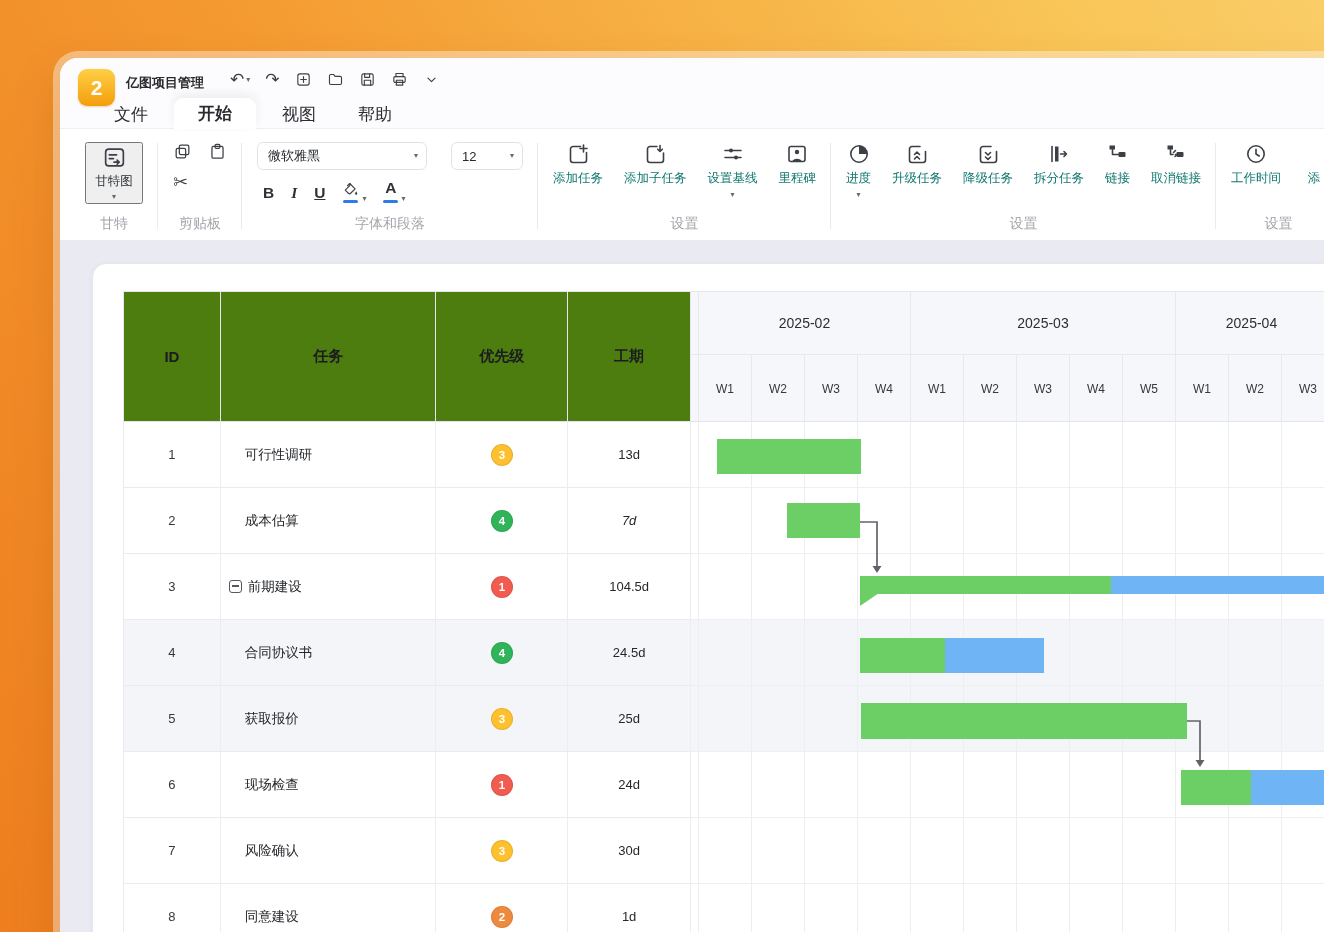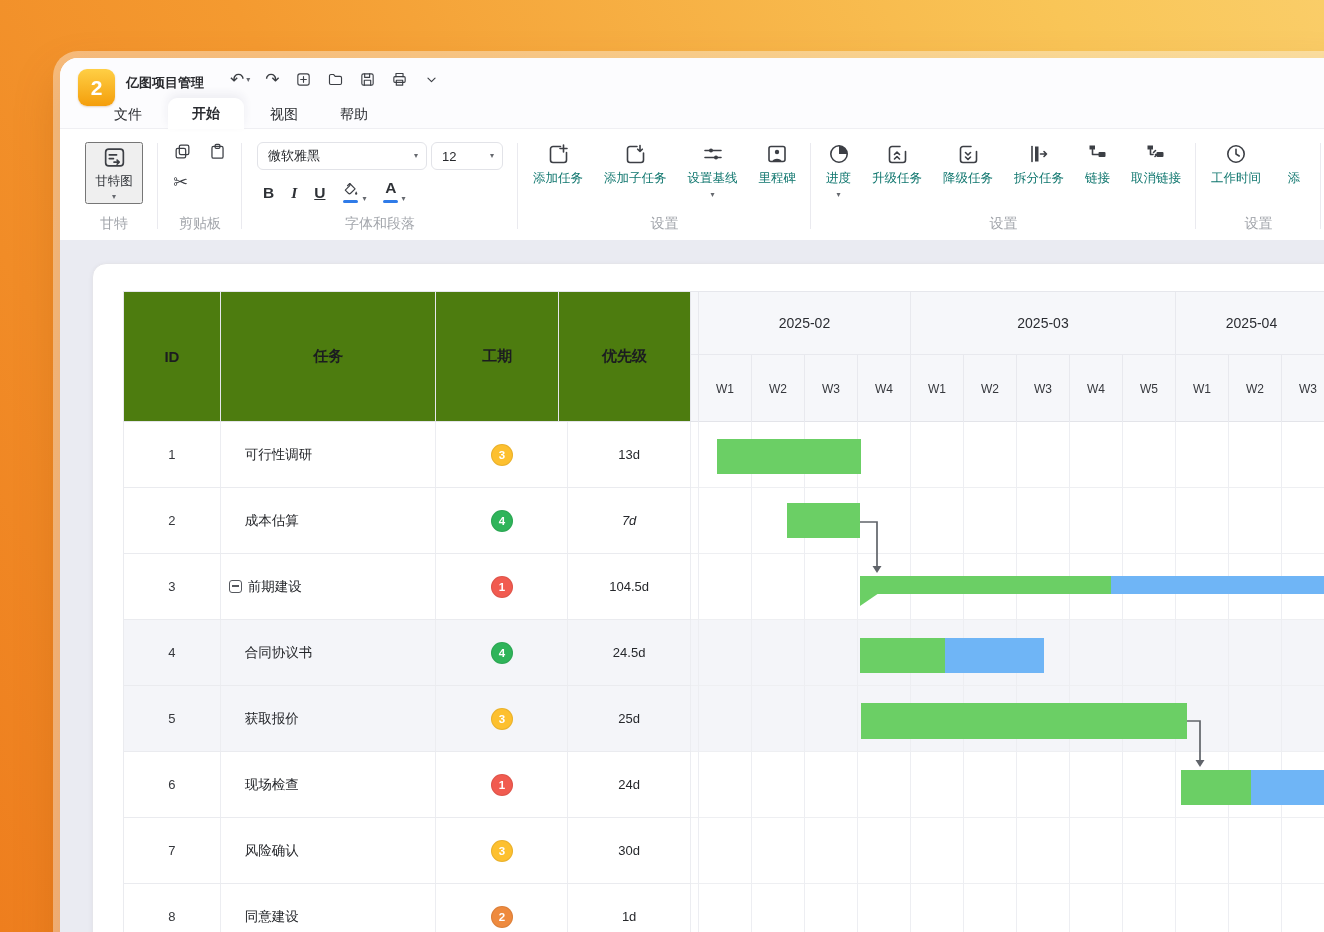--- a/index.html
+++ b/index.html
@@ -25,21 +25,21 @@
     box-shadow:0 1px 2px rgba(160,90,0,.25);
   }
   .title-text{position:absolute;left:66px;top:16px;font-size:13px;color:#2A2B2F;font-weight:700}
   .qat{position:absolute;left:170px;top:13px;display:flex;align-items:center;gap:15px}
   .qat .qbtn{display:flex;align-items:center;gap:2px;color:#3A3D42}
   .qat .glyph{font-size:17px;line-height:1;font-family:"DejaVu Sans",sans-serif}
   .qat .ico{width:17px;height:17px;display:block}
   .qat .ico svg{width:100%;height:100%}
   .caret{font-size:8px;color:#66696F;line-height:1;font-family:"DejaVu Sans",sans-serif}
   .tabbar{position:absolute;left:38px;bottom:-1px;display:flex;align-items:flex-end;gap:10px;height:31px}
-  .tab{height:29px;padding:0 16px;display:flex;align-items:center;font-size:14px;color:#2A2C31;border-radius:9px 9px 0 0}
+  .tab{height:29px;padding:0 16px;display:flex;align-items:center;font-size:17px;color:#2A2C31;border-radius:9px 9px 0 0}
   .tab.active{background:#fff;font-weight:700;padding:0 24px;height:31px;position:relative;z-index:3;box-shadow:0 -4px 10px rgba(40,40,80,.07)}
   
   .ribbon{position:relative;height:111px;background:#fff;display:flex;padding-left:10px;border-bottom:1px solid #E9E9EE;white-space:nowrap}
   .rb-group{position:relative;padding:13px 15px 26px;flex:0 0 auto}
   .rb-group::after{content:'';position:absolute;right:0;top:14px;bottom:11px;width:1px;background:#EAEAEF}
   .rb-group-label{position:absolute;bottom:7px;left:0;right:0;text-align:center;font-size:14px;color:#A2A5AB}
   .rb-items{display:flex;gap:21px;align-items:flex-start}
   .rb-item{display:flex;flex-direction:column;align-items:center;gap:4px;background:none;border:0;padding:0;font:inherit}
   .rb-item .ico{width:24px;height:24px}
   .rb-item .ico svg{width:100%;height:100%}
@@ -47,21 +47,21 @@
   .big-btn{display:flex;flex-direction:column;align-items:center;gap:3px;width:58px}
   .big-btn .ico{width:25px;height:25px}
   .big-btn .ico svg{width:100%;height:100%}
   .big-btn .lbl{font-size:12.5px;color:#2E3136}
   .clip-col{display:flex;flex-direction:column;gap:12px}
   .clip-row{display:flex;gap:16px}
   .clip-row .ico{width:19px;height:19px}
   .clip-row .ico svg{width:100%;height:100%}
   .cut-glyph{font-size:18px;color:#3C3F45;line-height:1;font-family:"DejaVu Sans",sans-serif}
   .font-col{display:flex;flex-direction:column;gap:9px}
-  .rb-selects{display:flex;gap:4px}
+  .rb-selects{display:flex;gap:24px}
   .rb-select{height:26px;border:1px solid #E2E3E8;border-radius:6px;background:#fff;display:flex;align-items:center;padding:0 8px 0 10px;font-size:13px;color:#26282C}
   .rb-select .caret{margin-left:auto;padding-left:8px}
   .sel-font{width:150px}.sel-size{width:52px}
   .toggles{display:flex;gap:17px;align-items:flex-end;padding-left:6px}
   .tg{display:flex;flex-direction:column;align-items:center;background:none;border:0;padding:0;font:inherit}
   .tg .glyph{font-size:15.5px;font-weight:700;color:#2E3136;height:19px}
   .tg .glyph.it{font-style:italic;font-family:"Liberation Serif","DejaVu Serif",serif}
   .tg .glyph.un{text-decoration:underline}
   .tg .ico{width:17px;height:17px}
   .tg .ico svg{width:100%;height:100%}
@@ -346,22 +346,22 @@
         <div class="rb-group-label">设置</div>
       </div>
     </div>
   <div class="canvas">
     <div class="panel">
       <div class="gantt">
         <div class="g-left">
           <div class="t-header">
               <div class="t-hcell" style="width: 97px;">ID</div>
               <div class="t-hcell" style="width: 216px;">任务</div>
+              <div class="t-hcell" style="width: 132px;">优先级</div>
               <div class="t-hcell" style="width: 123px;">工期</div>
-              <div class="t-hcell" style="width: 132px;">优先级</div>
             </div>
           <div class="t-body">
               <div class="t-row">
                 <div class="t-cell id" style="width: 97px;">1</div>
                 <div class="t-cell task" style="width: 216px;">
                   <span>可行性调研</span>
                 </div>
                 <div class="t-cell" style="width: 132px;">
                   <span class="badge" style="background: rgb(253, 192, 47);">3</span>
                 </div>

